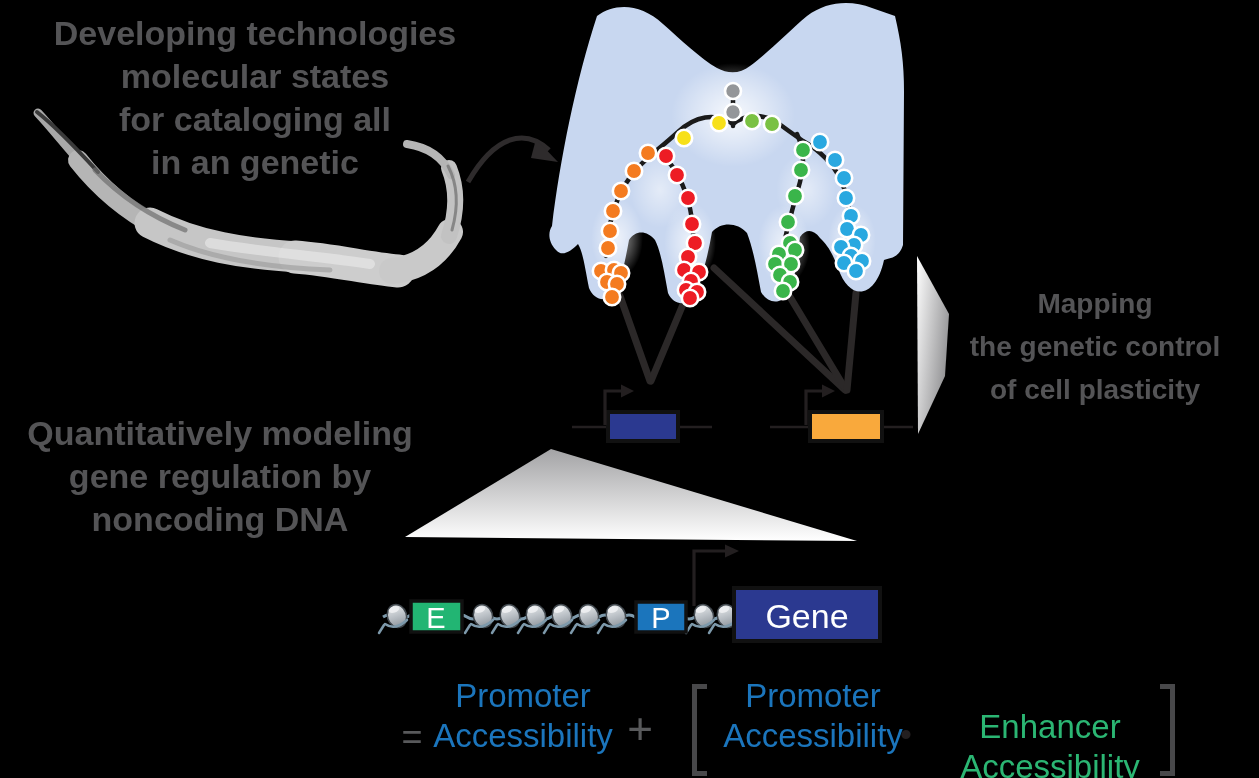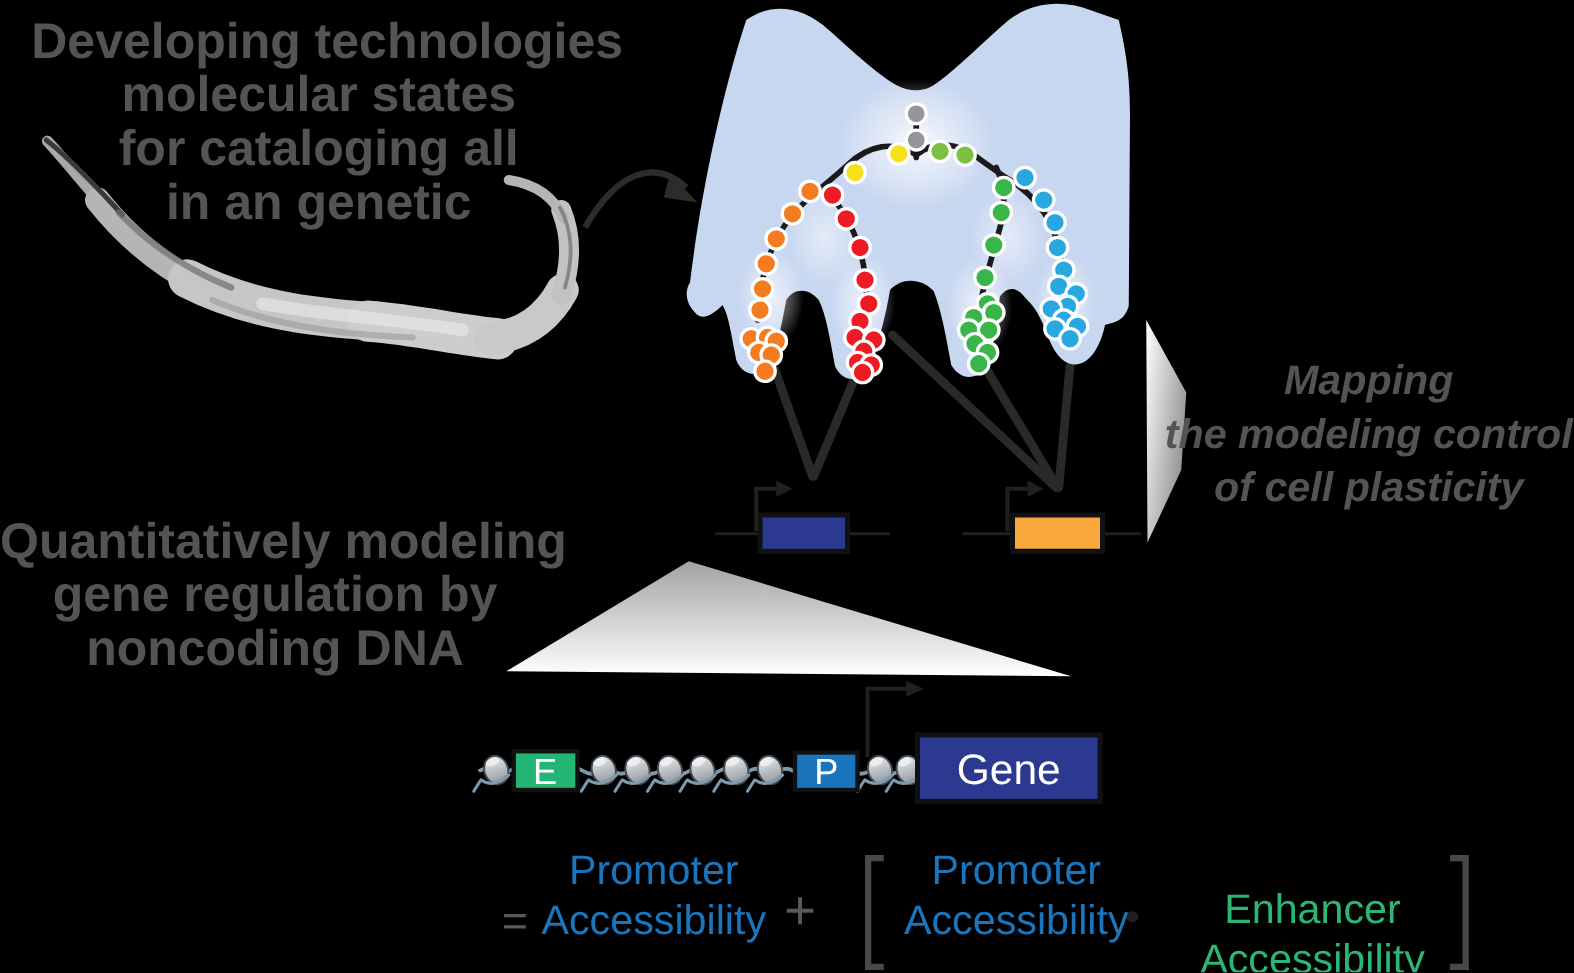--- a/index.html
+++ b/index.html
@@ -1,23 +1,23 @@
 <!DOCTYPE html>
 <html><head>
 <meta charset="utf-8">
 <style>
   html,body{margin:0;padding:0;background:#000;}
   #canvas{position:relative;width:1259px;height:778px;background:#000;overflow:hidden;
           font-family:"Liberation Sans","DejaVu Sans",sans-serif;}
   #scene{position:absolute;left:0;top:0;}
   .heading{position:absolute;text-align:center;font-weight:bold;color:#545456;
-           font-size:40px;line-height:43px;white-space:nowrap;}
+           font-size:34px;line-height:43px;white-space:nowrap;}
   .heading div{white-space:nowrap;}
   #heading-cataloging{left:25px;top:12px;width:460px;}
-  #heading-mapping{left:930px;top:282px;width:330px;font-size:33px;font-style:italic;}
+  #heading-mapping{left:930px;top:282px;width:330px;font-size:28px;}
   #heading-modeling{left:0px;top:412px;width:440px;}
   .eq{position:absolute;font-size:33px;line-height:40px;text-align:center;white-space:nowrap;}
   .eq-term{top:676px;}
   .eq-one{top:717px;}
   #eq-expression{left:205px;width:200px;color:#2b3990;}
   #eq-equals{left:392px;width:40px;color:#58595b;font-size:36px;}
   #eq-term1{left:428px;width:190px;color:#1b75bc;}
   #eq-plus{left:618px;width:44px;top:709px;color:#58595b;font-size:44px;font-weight:300;}
   #eq-term2{left:718px;width:190px;color:#1b75bc;}
   #eq-dot{left:894px;width:24px;top:714px;color:#231f20;font-size:34px;}
@@ -246,21 +246,21 @@
 
   <div class="heading" id="heading-cataloging">
     <div>Developing technologies</div>
     <div>molecular states</div>
     <div>for cataloging all</div>
     <div>in an genetic</div>
   </div>
 
   <div class="heading" id="heading-mapping">
     <div>Mapping</div>
-    <div>the modeling control</div>
+    <div>the genetic control</div>
     <div>of cell plasticity</div>
   </div>
 
   <div class="heading" id="heading-modeling">
     <div>Quantitatively modeling</div>
     <div>gene regulation by</div>
     <div>noncoding DNA</div>
   </div>
 
   <div class="eq eq-one" id="eq-equals">=</div>

